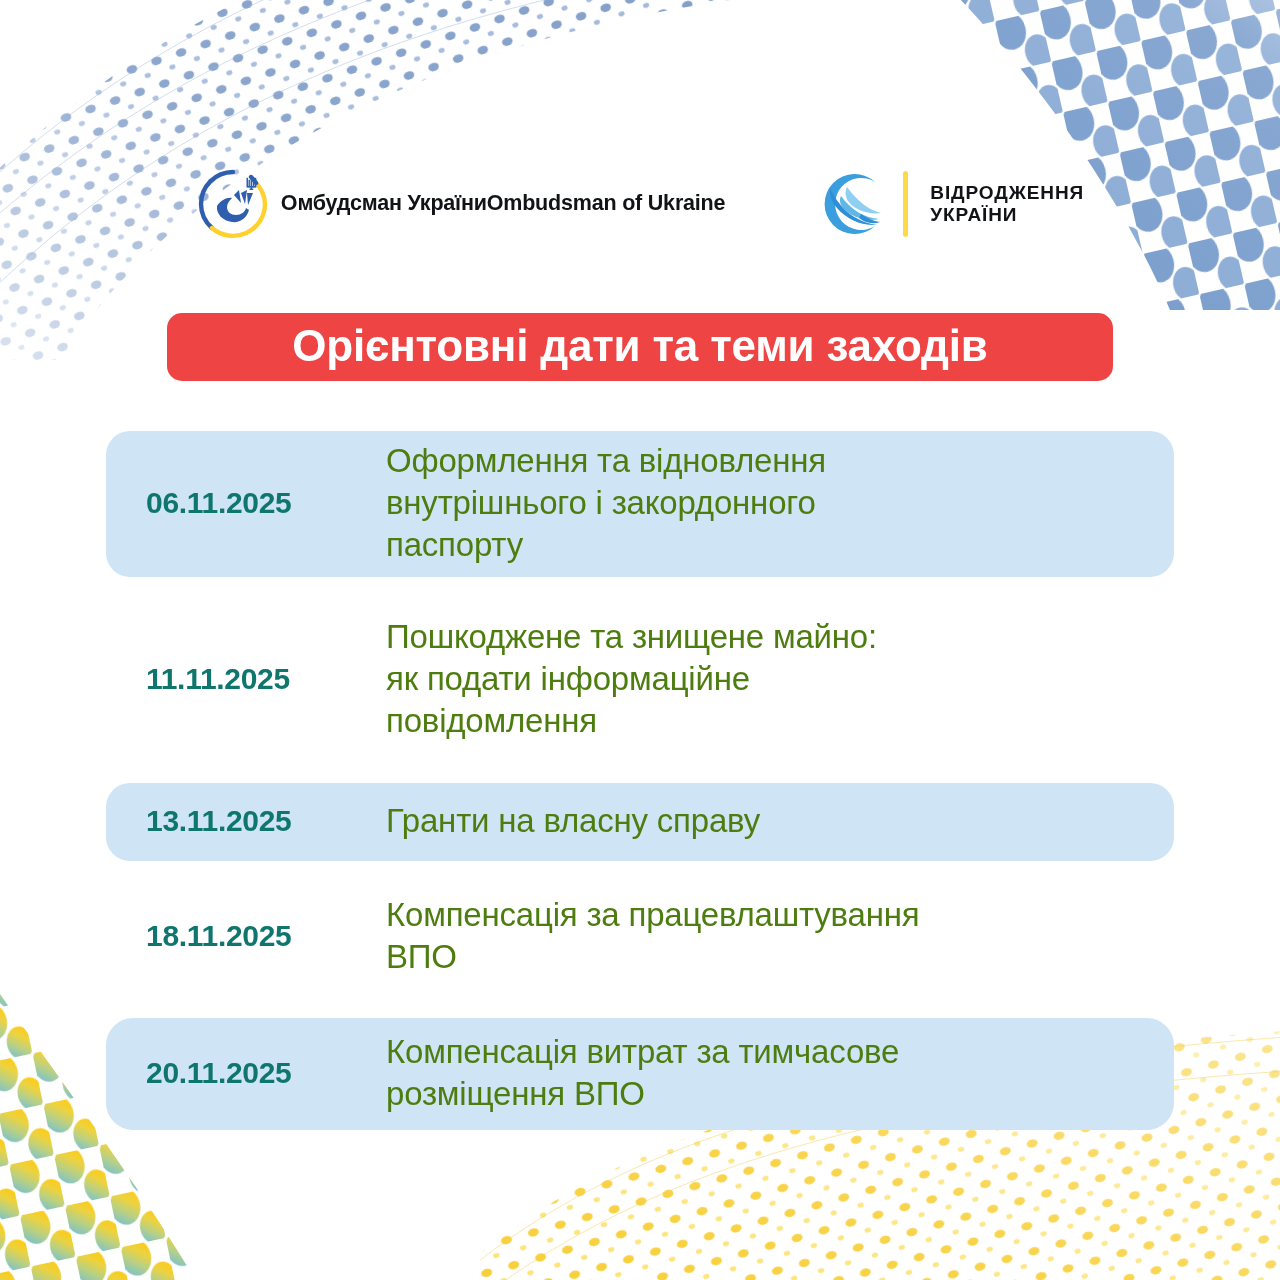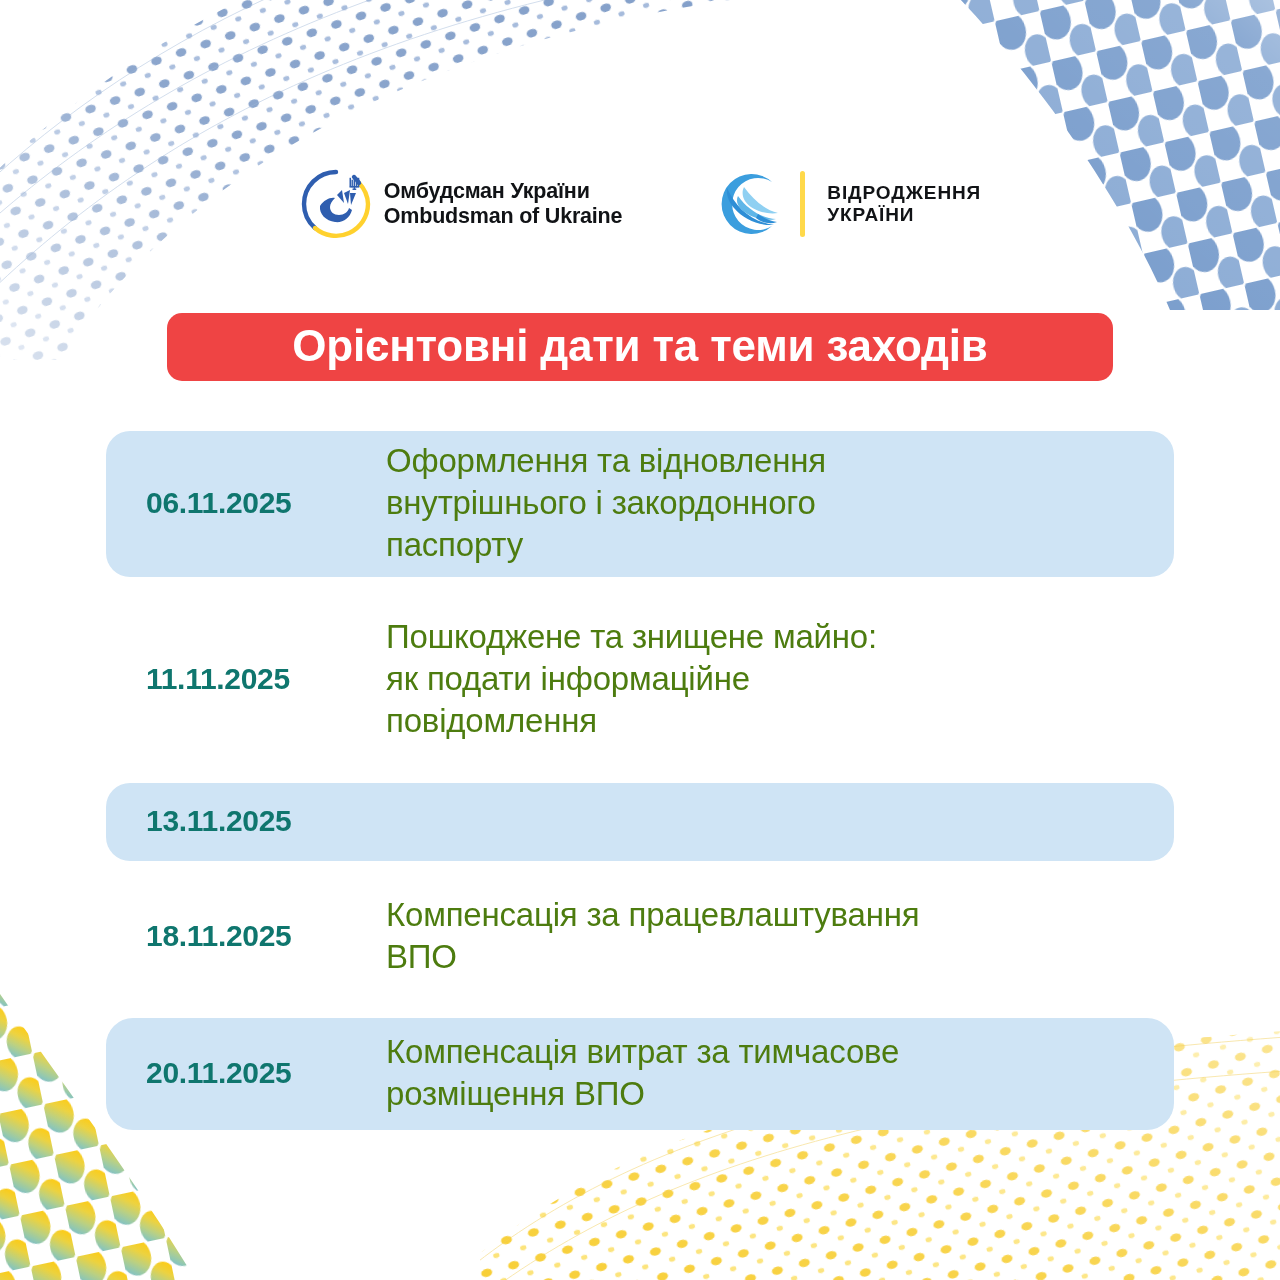--- a/index.html
+++ b/index.html
@@ -48,21 +48,21 @@
   .logo-block {
     display: flex;
     align-items: center;
   }
 
   
   #logo-ombudsman .mark { width: 74px; height: 74px; flex: 0 0 auto; }
   #logo-ombudsman .wordmark {
     margin-left: 11px;
     display: flex;
-    flex-direction: column;
+    flex-direction: row;
     justify-content: center;
     line-height: 1.17;
   }
   #logo-ombudsman .wordmark span {
     font-size: 21.5px;
     font-weight: 700;
     color: #111316;
     letter-spacing: -0.2px;
     white-space: nowrap;
   }
@@ -328,20 +328,21 @@
 
     <div class="sched-row plain" id="row-1">
       <div class="sched-date">11.11.2025</div>
       <div class="sched-topic">Пошкоджене та знищене майно:
 як подати інформаційне
 повідомлення</div>
     </div>
 
     <div class="sched-row shaded" id="row-2">
       <div class="sched-date">13.11.2025</div>
+      <div class="sched-topic">Гранти на власну справу</div>
     </div>
 
     <div class="sched-row plain" id="row-3">
       <div class="sched-date">18.11.2025</div>
       <div class="sched-topic">Компенсація за працевлаштування
 ВПО</div>
     </div>
 
     <div class="sched-row shaded" id="row-4">
       <div class="sched-date">20.11.2025</div>

